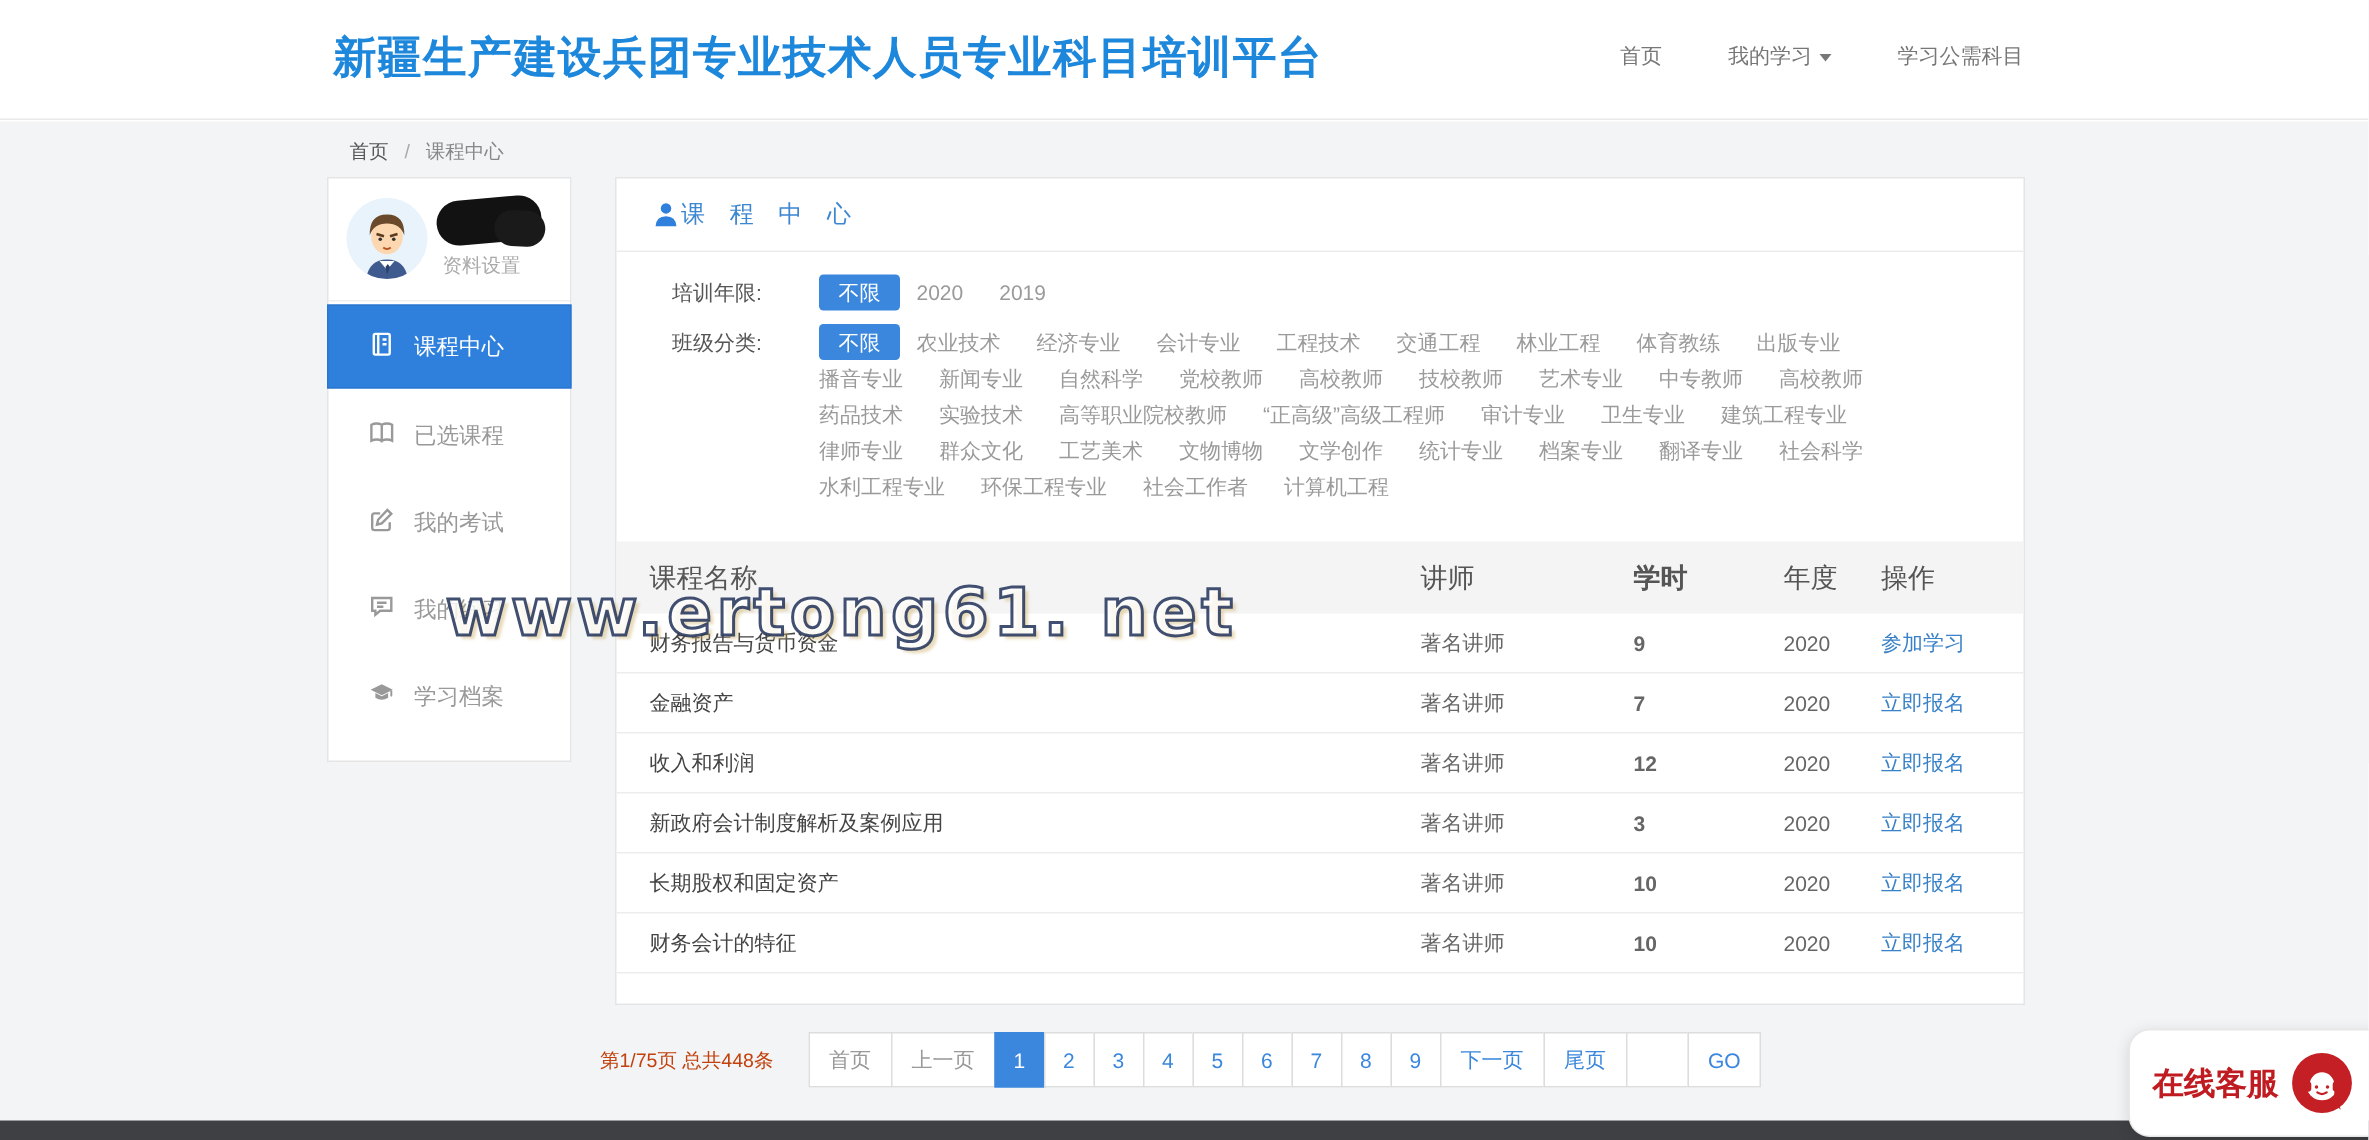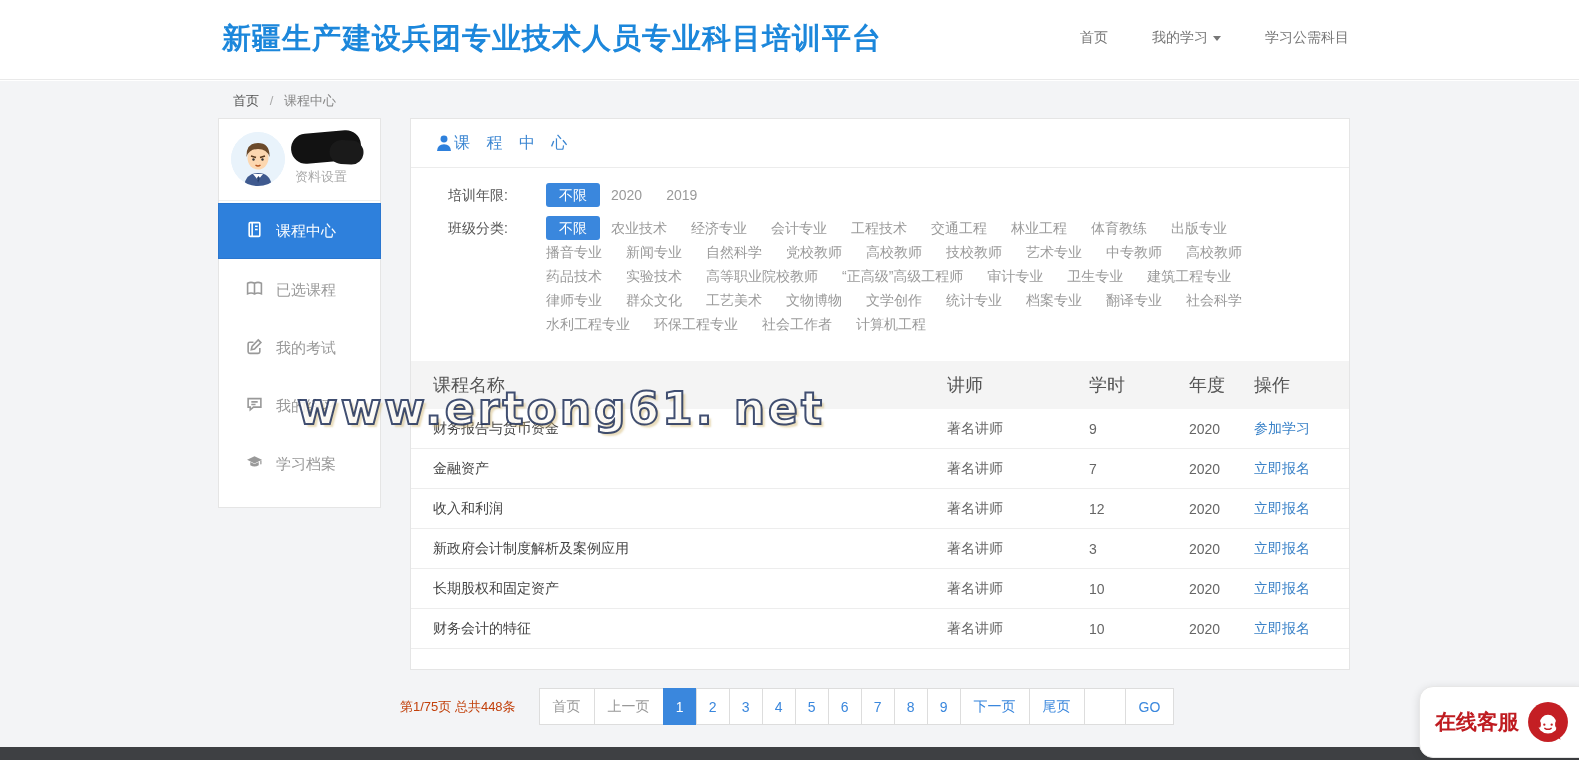--- a/index.html
+++ b/index.html
@@ -54,21 +54,21 @@
   .chip-all { background:#3a87dd; color:#fff; border-radius:3px; padding:0 13px; margin-right:11px;
     line-height:24px; height:24px; cursor:pointer; font-size:14px; }
   
   .course-table { margin-top:12px; }
   .t-head { display:flex; align-items:center; height:48px; background:#f4f4f4; color:#555; font-size:18px; }
   .t-row { display:flex; align-items:center; height:40px; border-bottom:1px solid #ededed;
     font-size:14px; color:#666; }
   .col-name { flex:1; padding-left:22px; color:#444; }
   .t-head .col-name { color:#555; }
   .col-teacher { width:142px; flex-shrink:0; }
-  .col-hours { width:64px; flex-shrink:0; }
+  .col-hours { width:64px; flex-shrink:0;font-weight:bold; }
   .col-year { width:65px; flex-shrink:0;margin-left:36px; }
   .col-action { width:95px; flex-shrink:0; }
   .action-link { color:#3a82c8; cursor:pointer; text-decoration:none; }
   
   .pagination { position:absolute; left:400px; top:688px; display:flex; align-items:center; z-index:6; }
   .page-info { font-size:13px; color:#c2410c; margin-right:24px; white-space:nowrap; }
   .page-btns { display:flex; }
   .pbtn { min-width:34px; height:37px; border:1px solid #ddd; background:#fff; margin-left:-1px;
     display:flex; align-items:center; justify-content:center; font-size:14px; color:#3a87dd;
     padding:0 13px; cursor:pointer; }

